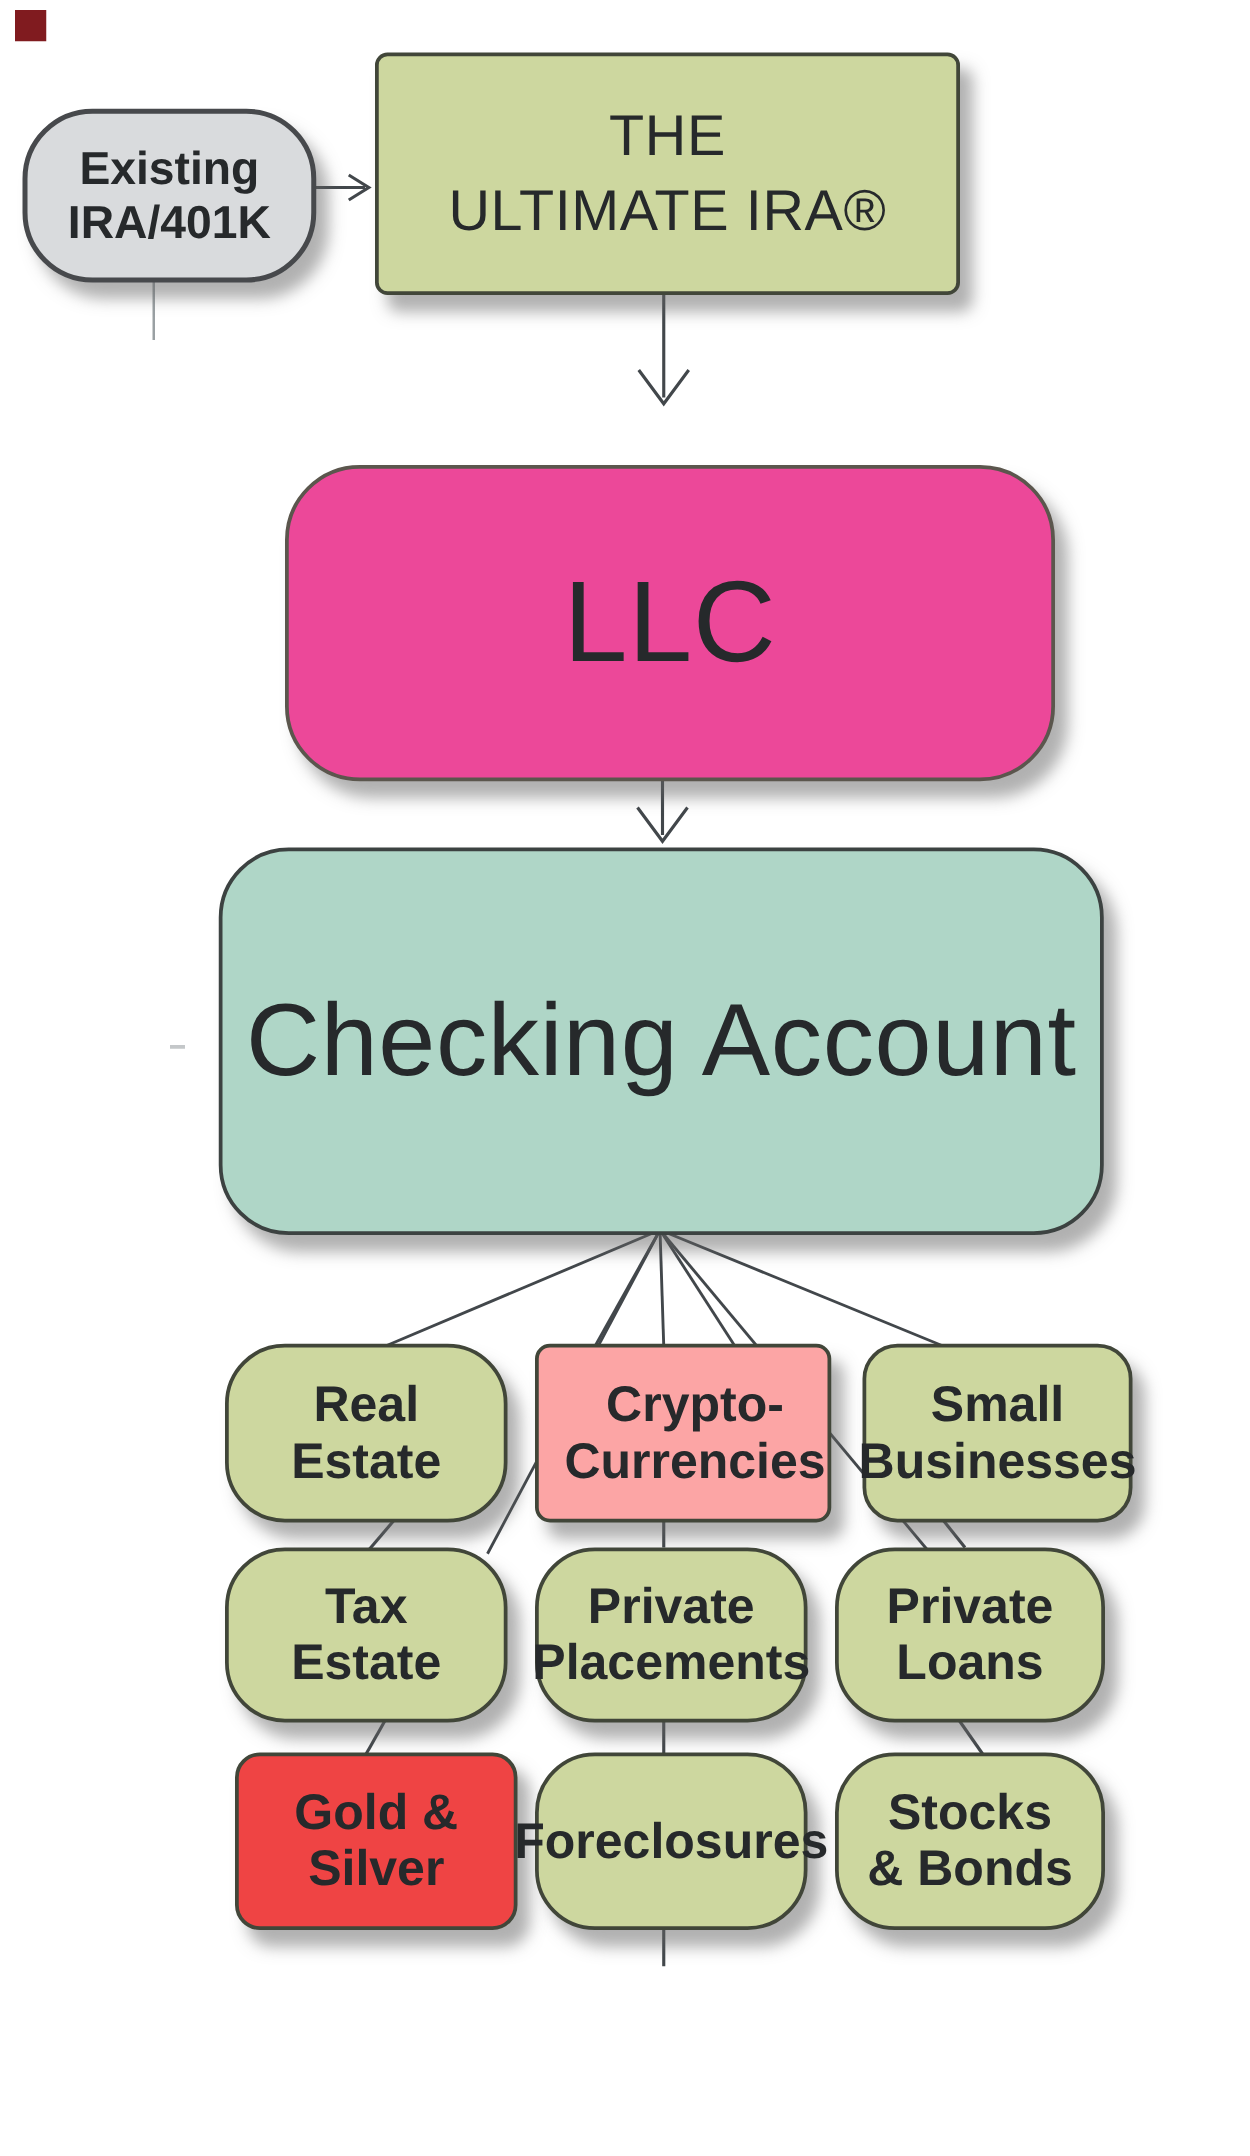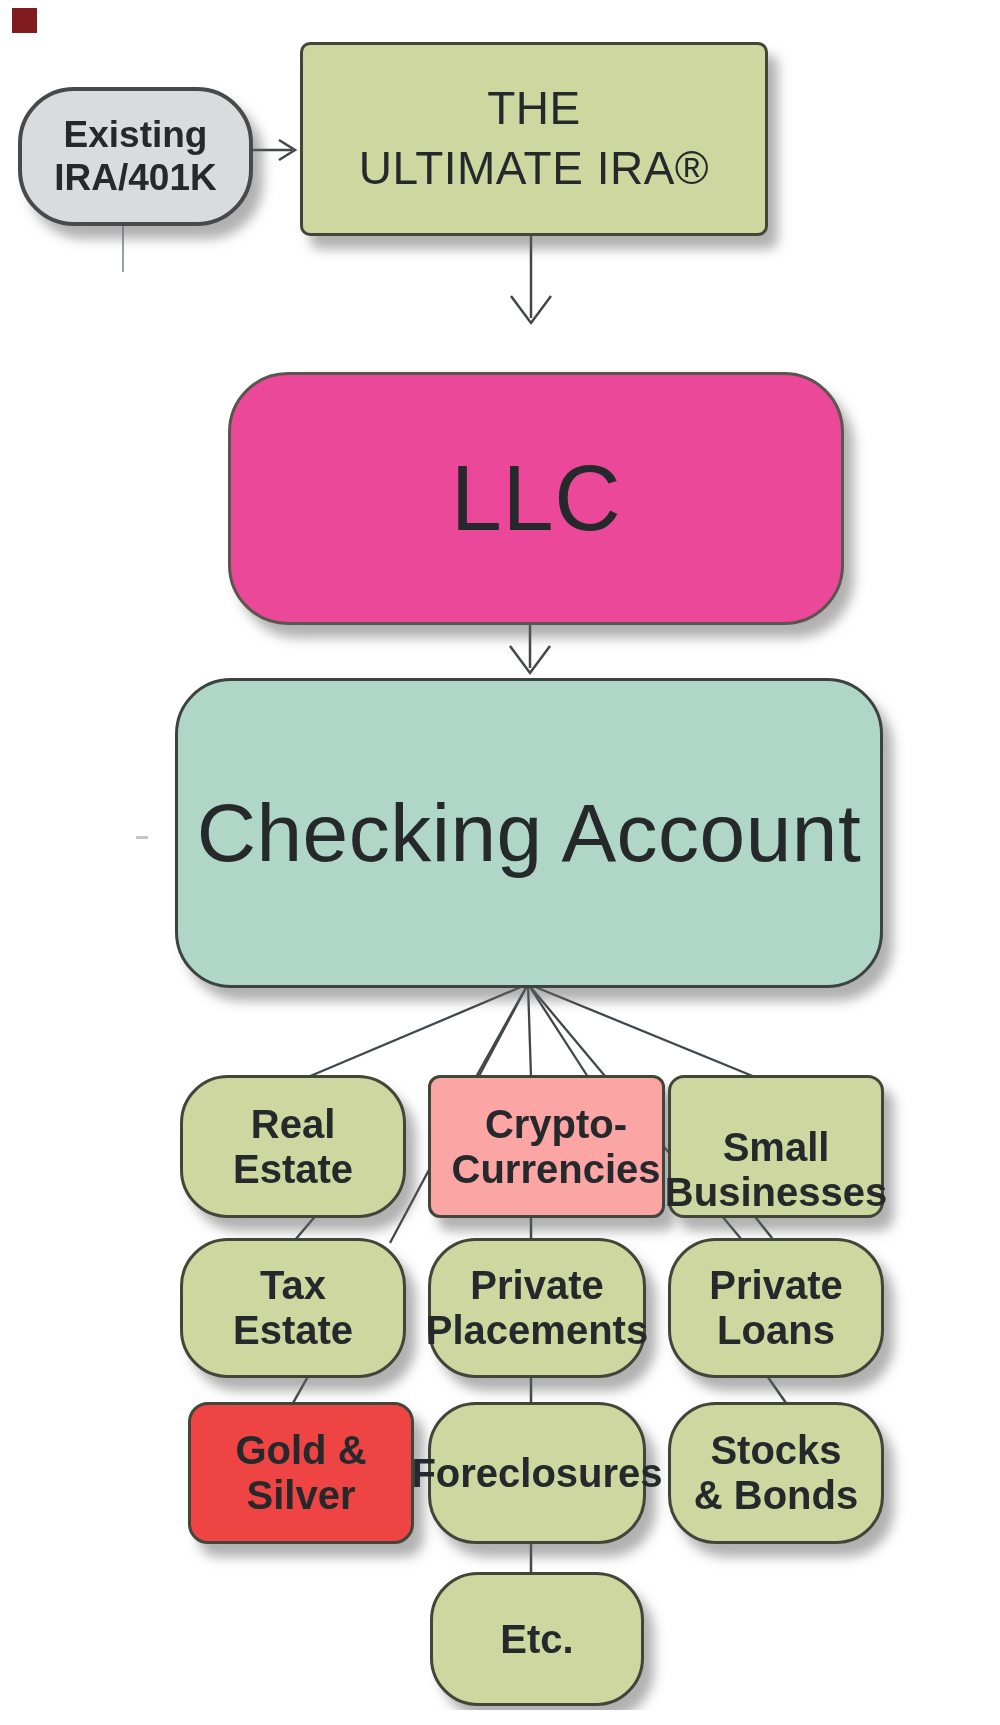--- a/index.html
+++ b/index.html
@@ -87,21 +87,21 @@
   <div class="node small-box" style="left: 180px; top: 1075px; width: 220px; height: 137px; border-radius: 48px; background: rgb(205, 215, 159); border-color: rgb(65, 70, 57);">
     <span class="label">Real
 Estate</span>
   </div>
 
   <div class="node small-box" style="left: 428px; top: 1075px; width: 212px; height: 137px; border-radius: 12px; background: #fca5a5; border-color: rgb(65, 70, 57); padding-left: 19px;">
     <span class="label">Crypto-
 Currencies</span>
   </div>
 
-  <div class="node small-box" style="left: 668px; top: 1075px; width: 210px; height: 137px; border-radius: 16px; background: rgb(205, 215, 159); border-color: rgb(65, 70, 57); align-items: flex-end;">
+  <div class="node small-box" style="left: 690px; top: 1075px; width: 210px; height: 137px; border-radius: 28px; background: rgb(205, 215, 159); border-color: rgb(65, 70, 57);">
     <span class="label">Small
 Businesses</span>
   </div>
 
   <div class="node small-box" style="left: 180px; top: 1238px; width: 220px; height: 134px; border-radius: 48px; background: rgb(205, 215, 159); border-color: rgb(65, 70, 57);">
     <span class="label">Tax
 Estate</span>
   </div>
 
   <div class="node small-box" style="left: 428px; top: 1238px; width: 212px; height: 134px; border-radius: 48px; background: rgb(205, 215, 159); border-color: rgb(65, 70, 57);">
@@ -121,17 +121,14 @@
 
   <div class="node small-box" style="left: 668px; top: 1402px; width: 210px; height: 136px; border-radius: 48px; background: rgb(205, 215, 159); border-color: rgb(65, 70, 57);">
     <span class="label">Stocks
 &amp; Bonds</span>
   </div>
 
   <div class="node small-box" style="left: 428px; top: 1402px; width: 212px; height: 136px; border-radius: 48px; background: rgb(205, 215, 159); border-color: rgb(65, 70, 57);">
     <span class="label">Foreclosures</span>
   </div>
 
-  <div class="node small-box" style="left: 430px; top: 1572px; width: 208px; height: 128px; border-radius: 48px; background: rgb(205, 215, 159); border-color: rgb(65, 70, 57);">
-    <span class="label">Etc.</span>
-  </div>
 
 </div>
 
 </body></html>

